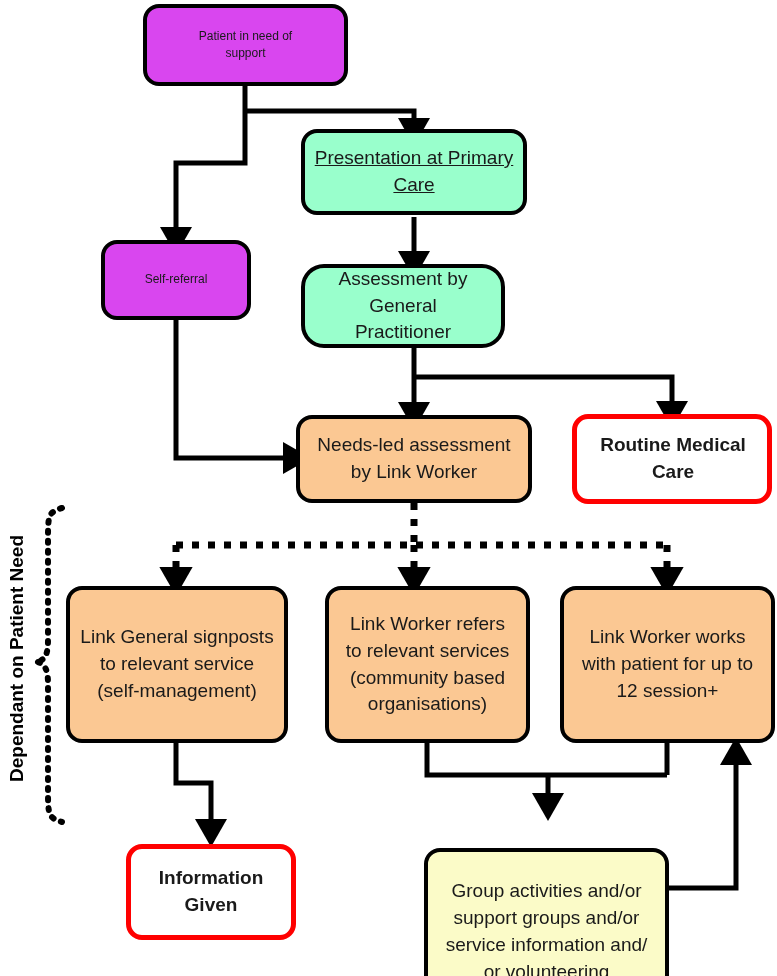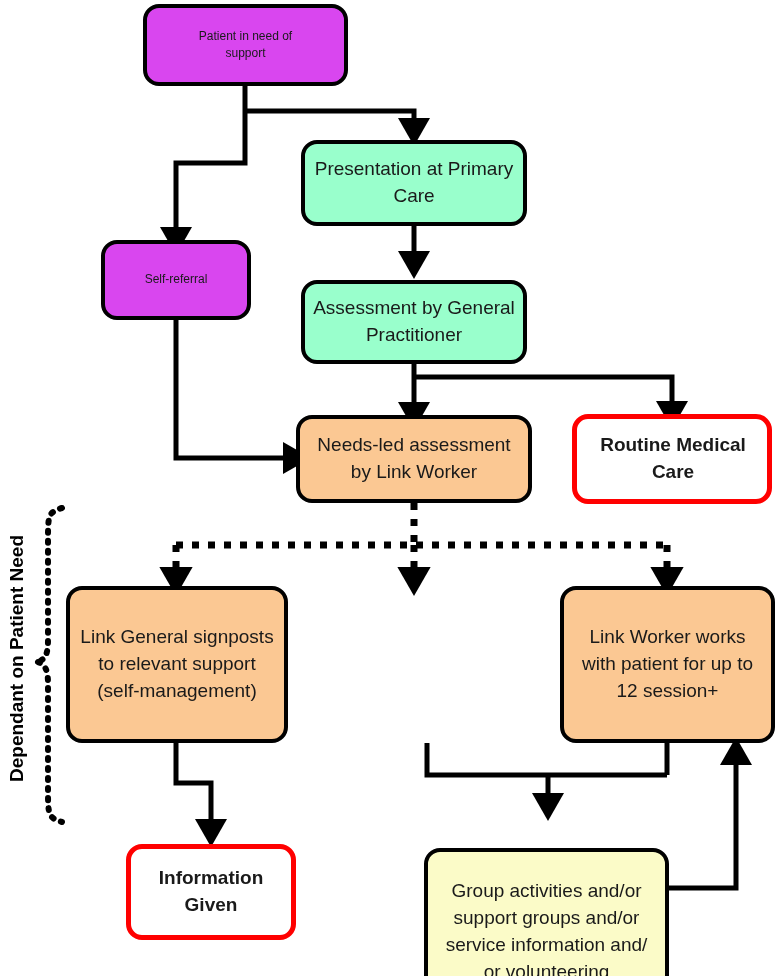--- a/index.html
+++ b/index.html
@@ -116,34 +116,34 @@
     </g>
   </svg>
 
   <div class="node node-blue" style="left:143px; top:4px; width:205px; height:82px;">
     <span>
       <span>Patient in need of</span>
       <span>support</span>
     </span>
   </div>
 
-  <div class="node node-green" style="left:301px; top:140px; width:226px; height:86px;">
+  <div class="node node-green" style="left:301px; top:129px; width:226px; height:86px;text-decoration:underline;">
     <span>
       <span>Presentation at Primary</span>
       <span>Care</span>
     </span>
   </div>
 
   <div class="node node-blue" style="left:101px; top:240px; width:150px; height:80px;">
     <span>
       <span>Self-referral</span>
     </span>
   </div>
 
-  <div class="node node-green" style="left:301px; top:280px; width:226px; height:84px;">
+  <div class="node node-green" style="left:301px; top:264px; width:204px; height:84px;border-radius:23px;">
     <span>
       <span>Assessment by General</span>
       <span>Practitioner</span>
     </span>
   </div>
 
   <div class="node node-orange" style="left:296px; top:415px; width:236px; height:88px;">
     <span>
       <span>Needs-led assessment</span>
       <span>by Link Worker</span>
@@ -153,25 +153,33 @@
   <div class="node node-red" style="left:572px; top:414px; width:200px; height:90px;padding-left:8px;">
     <span>
       <span>Routine Medical</span>
       <span>Care</span>
     </span>
   </div>
 
   <div class="node node-orange" style="left:66px; top:586px; width:222px; height:157px;">
     <span>
       <span>Link General signposts</span>
-      <span>to relevant support</span>
+      <span>to relevant service</span>
       <span>(self-management)</span>
     </span>
   </div>
 
+  <div class="node node-orange" style="left:325px; top:586px; width:205px; height:157px;">
+    <span>
+      <span>Link Worker refers</span>
+      <span>to relevant services</span>
+      <span>(community based</span>
+      <span>organisations)</span>
+    </span>
+  </div>
 
   <div class="node node-orange" style="left:560px; top:586px; width:215px; height:157px;">
     <span>
       <span>Link Worker works</span>
       <span>with patient for up to</span>
       <span>12 session+</span>
     </span>
   </div>
 
   <div class="node node-red" style="left:126px; top:832px; width:170px; height:96px;margin-top:12px;">

